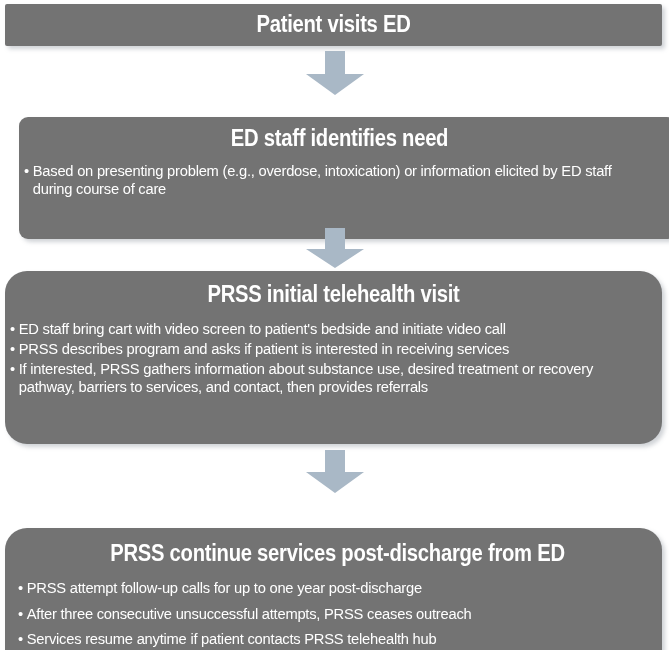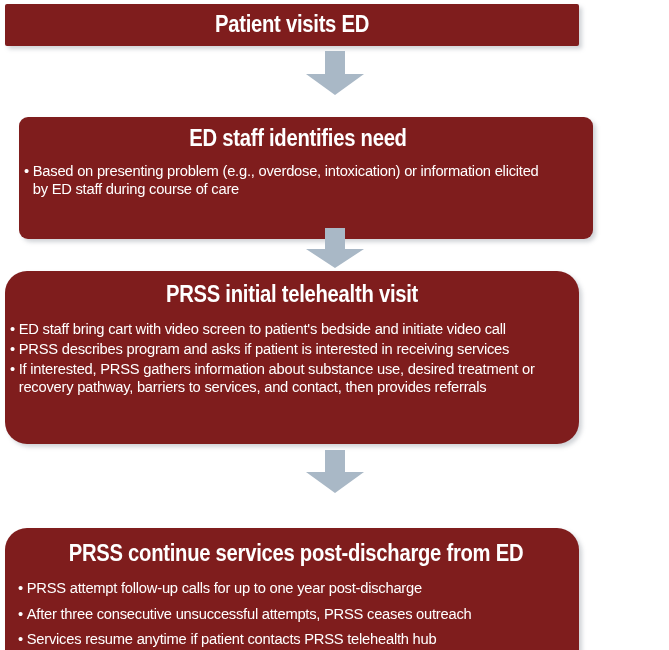--- a/index.html
+++ b/index.html
@@ -14,23 +14,23 @@
     overflow: hidden;
   }
   #flowchart {
     position: relative;
     width: 669px;
     height: 650px;
   }
   .node-box {
     position: absolute;
     left: 5px;
-    width: 574px;
+    width: 657px;
     box-sizing: border-box;
-    background: #7f1d1d;
+    background: #737373;
     color: #ffffff;
     box-shadow: 3px 3px 4px rgba(120,130,140,0.35);
   }
   .box-square  { border-radius: 2px; }
   .box-round-s { border-radius: 9px; }
   .box-round-m { border-radius: 22px; }
 
   .node-title {
     text-align: center;
     font-weight: bold;

